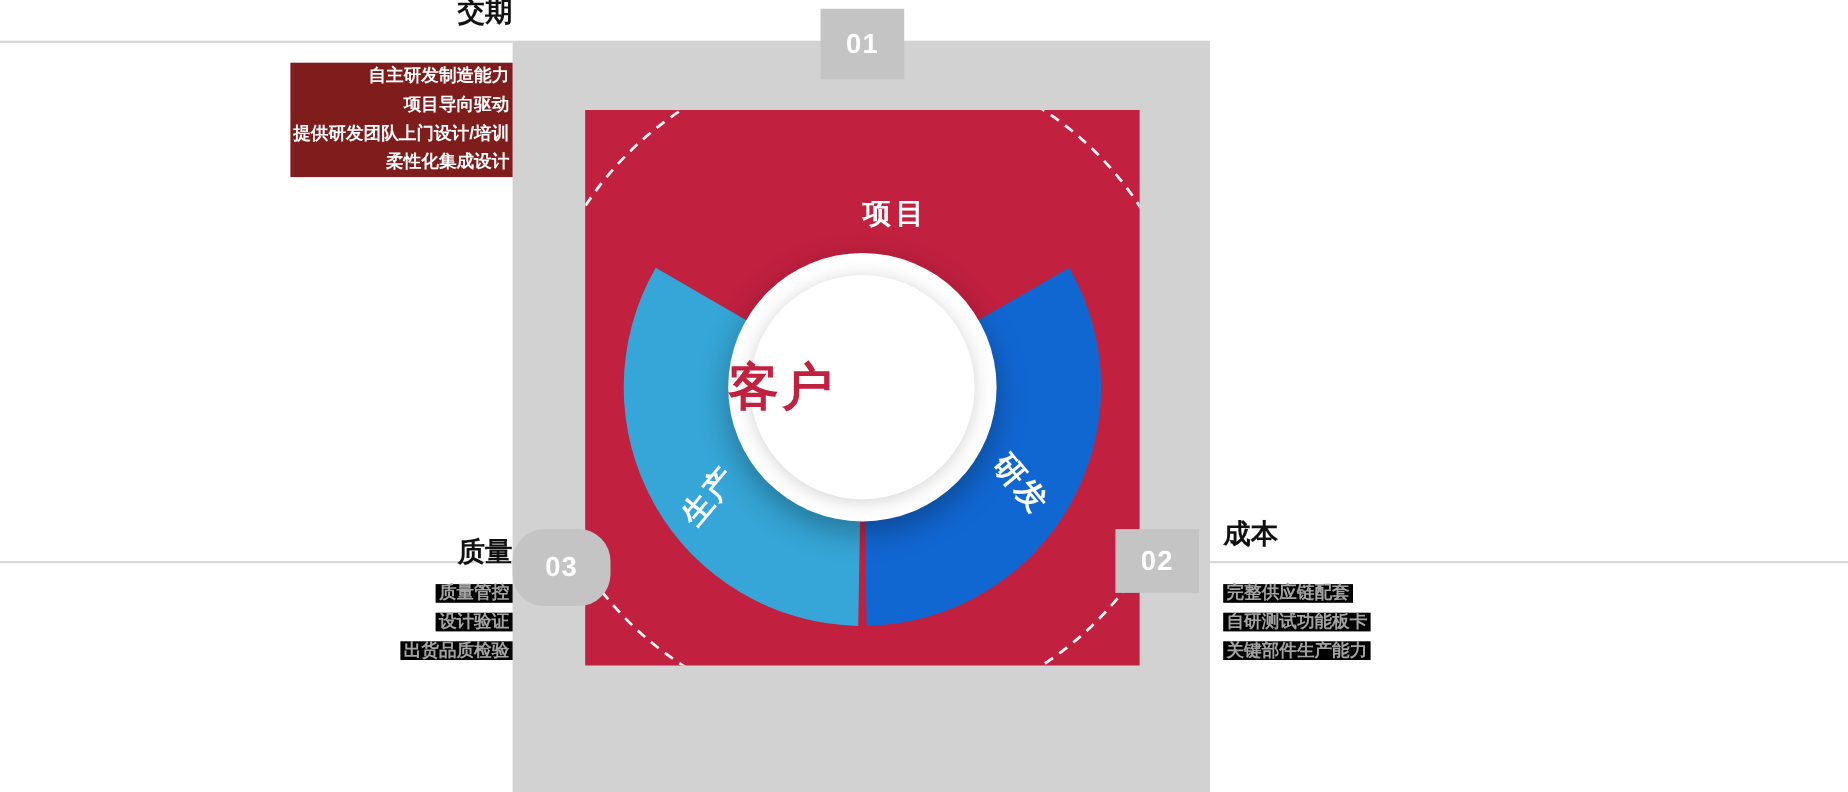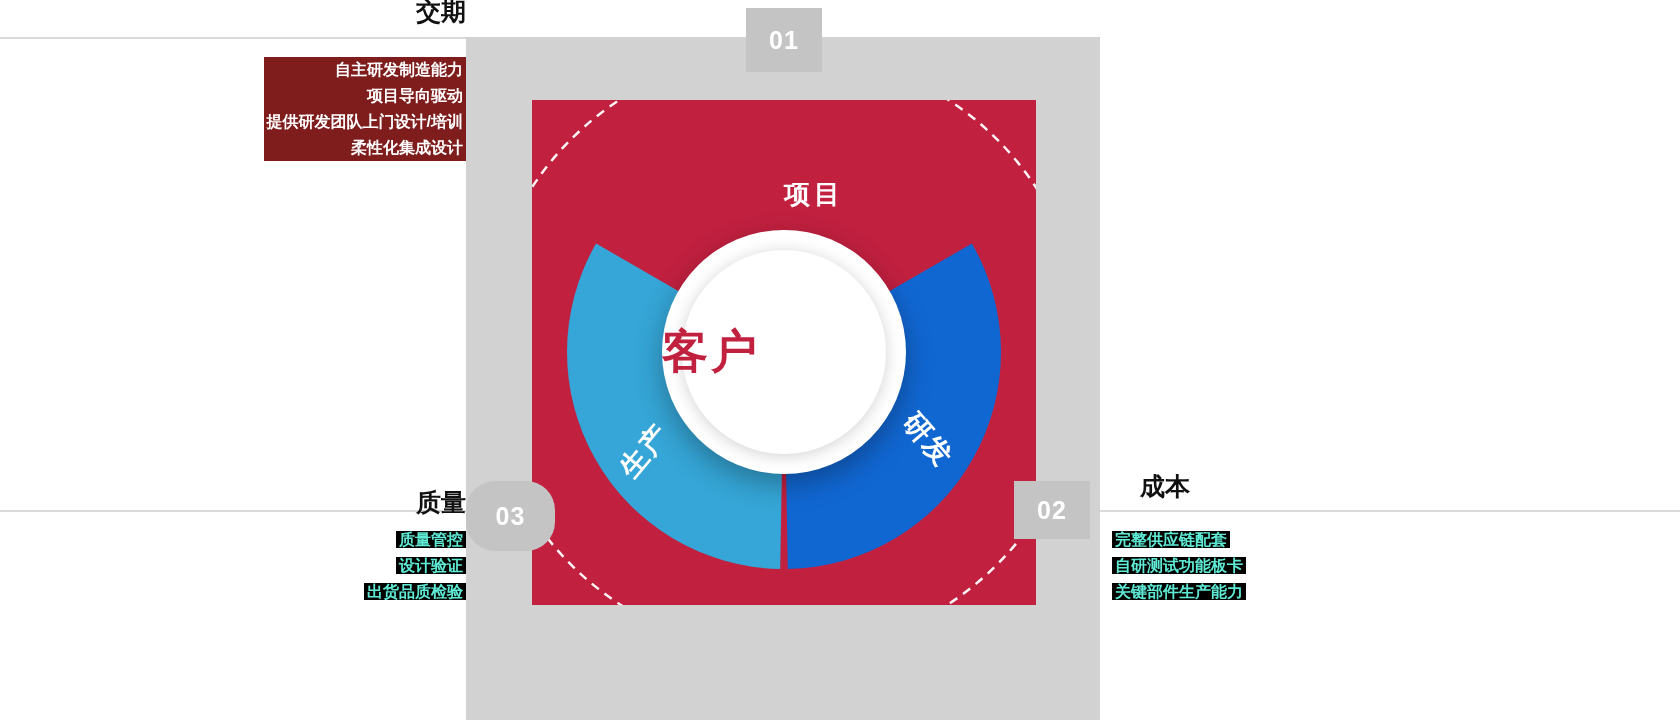--- a/index.html
+++ b/index.html
@@ -38,31 +38,31 @@
     position:absolute;background:#c4c4c4;color:#ffffff;font-weight:bold;font-size:25px;
     display:flex;align-items:center;justify-content:center;letter-spacing:1px;
   }
   .badge-01{left:746px;top:8px;width:76px;height:64px;}
   .badge-02{left:1014px;top:481px;width:76px;height:58px;}
   .badge-03{left:466px;top:481px;width:89px;height:70px;border-radius:29px;}
 
   .section-title{position:absolute;font-size:25px;font-weight:bold;color:#111111;line-height:29px;}
   .title-delivery{right:1214px;top:-3px;}
   .title-quality{right:1214px;top:488px;}
-  .title-cost{left:1140px;top:472px;text-align:right;}
+  .title-cost{left:1112px;top:472px;text-align:right;}
 
   .delivery-box{
     position:absolute;right:1214px;top:57px;background:#7f1d1d;color:#ffffff;
     font-size:16px;font-weight:bold;line-height:26px;text-align:right;padding:0 3px;
   }
   .stack{position:absolute;font-size:16px;font-weight:bold;line-height:26px;}
   .stack-quality{right:1214px;top:527px;text-align:right;}
   .stack-cost{left:1112px;top:527px;text-align:left;}
   .stack .row{height:26px;}
-  .stack .row span{background:#000000;color:#5eead4;padding:0 3px;}
+  .stack .row span{background:#000000;color:#a3a3a3;padding:0 3px;}
 </style>
 </head>
 <body>
 
 <div class="stage">
 
   <div class="gray-panel"></div>
   <div class="hline hline-top-left"></div>
   <div class="hline hline-bottom-left"></div>
   <div class="hline hline-bottom-right"></div>

